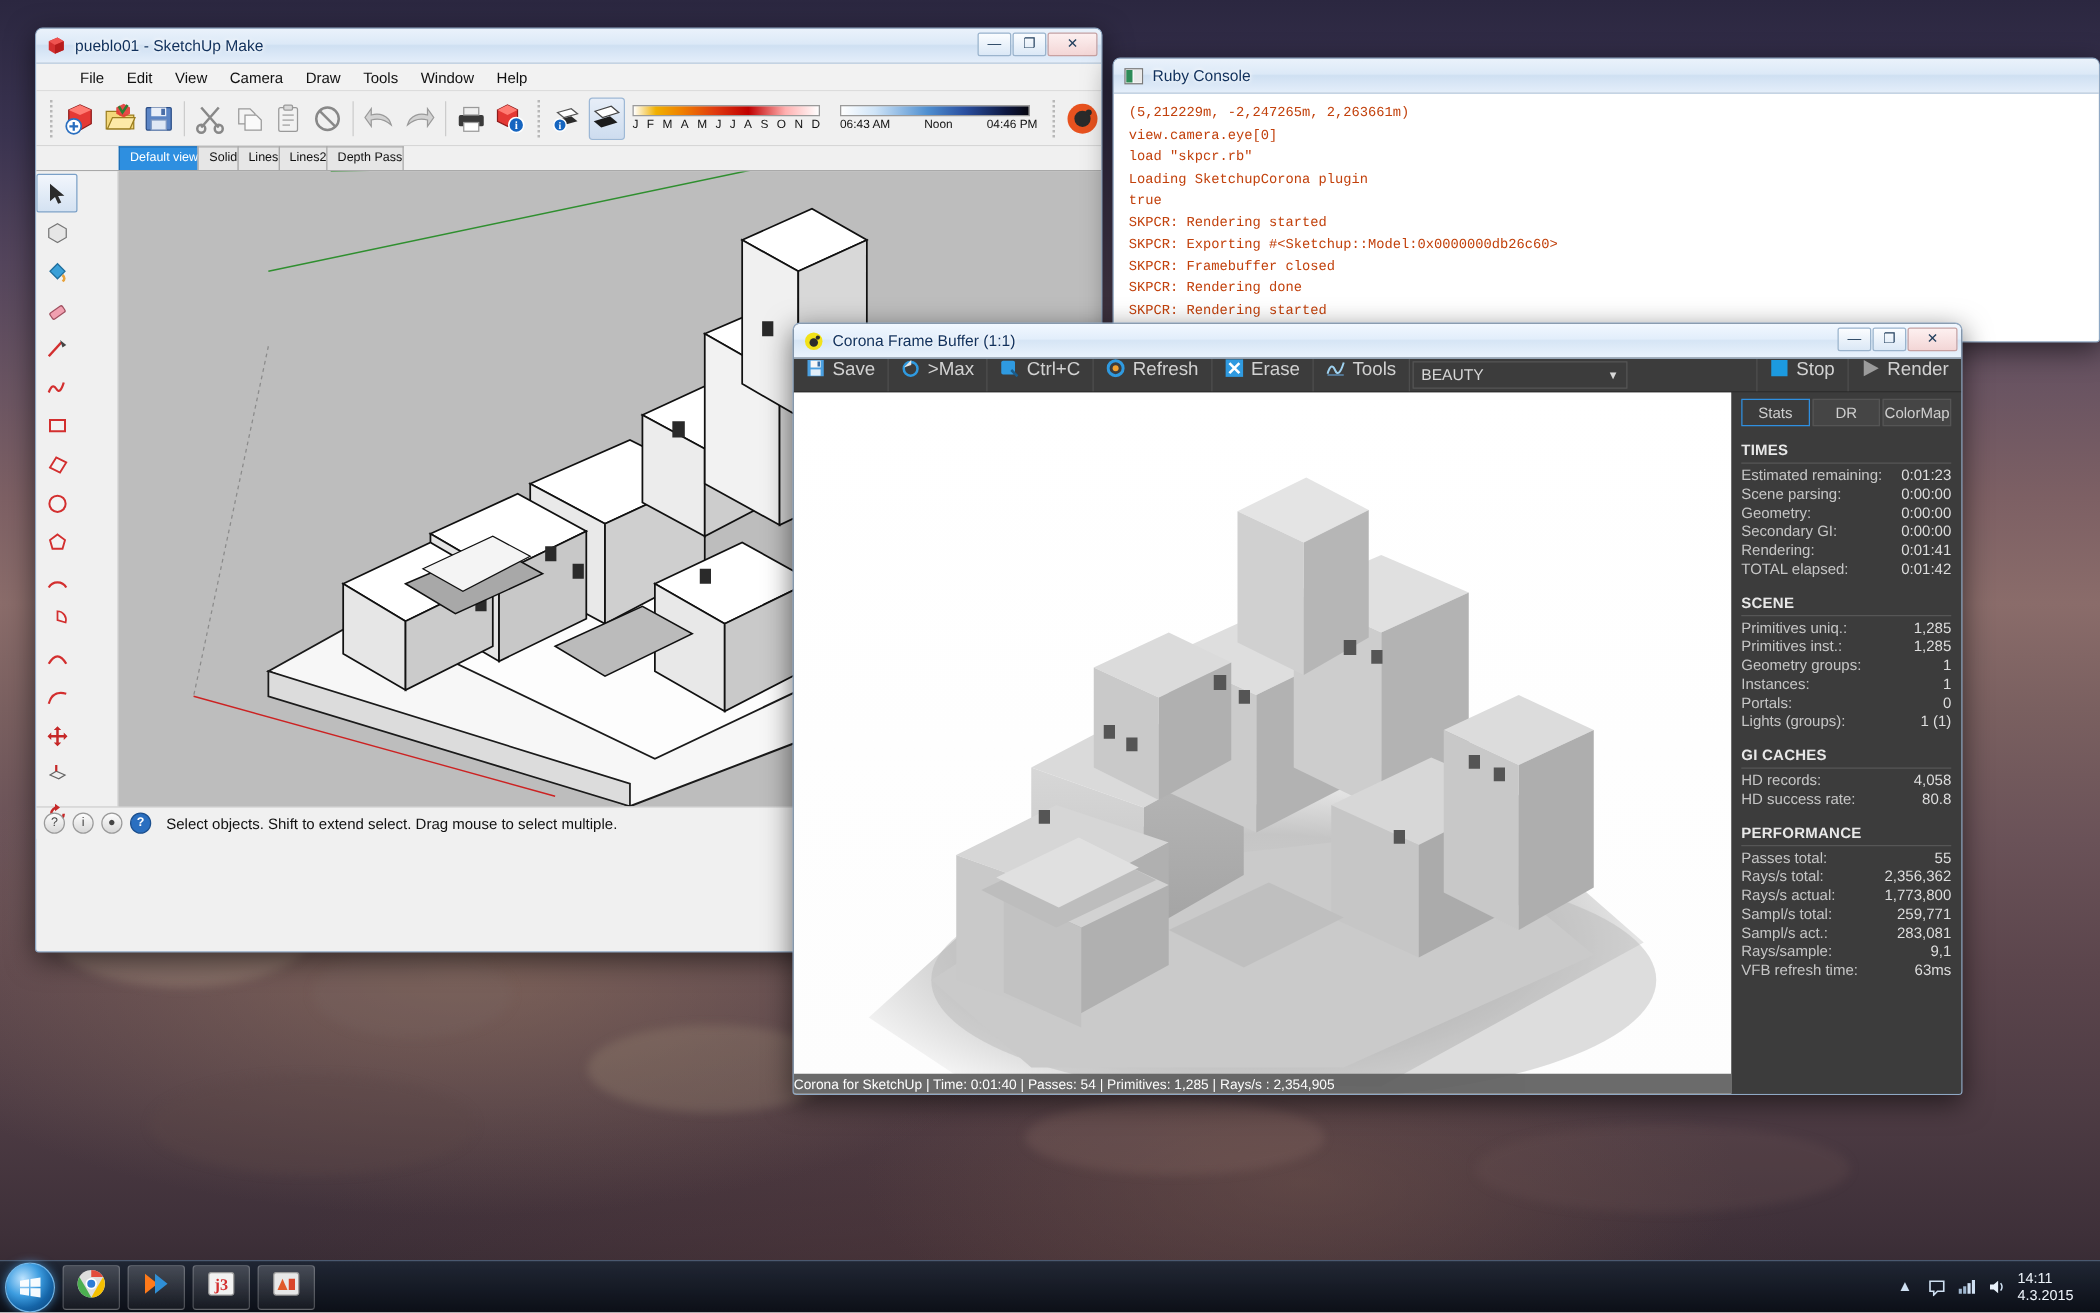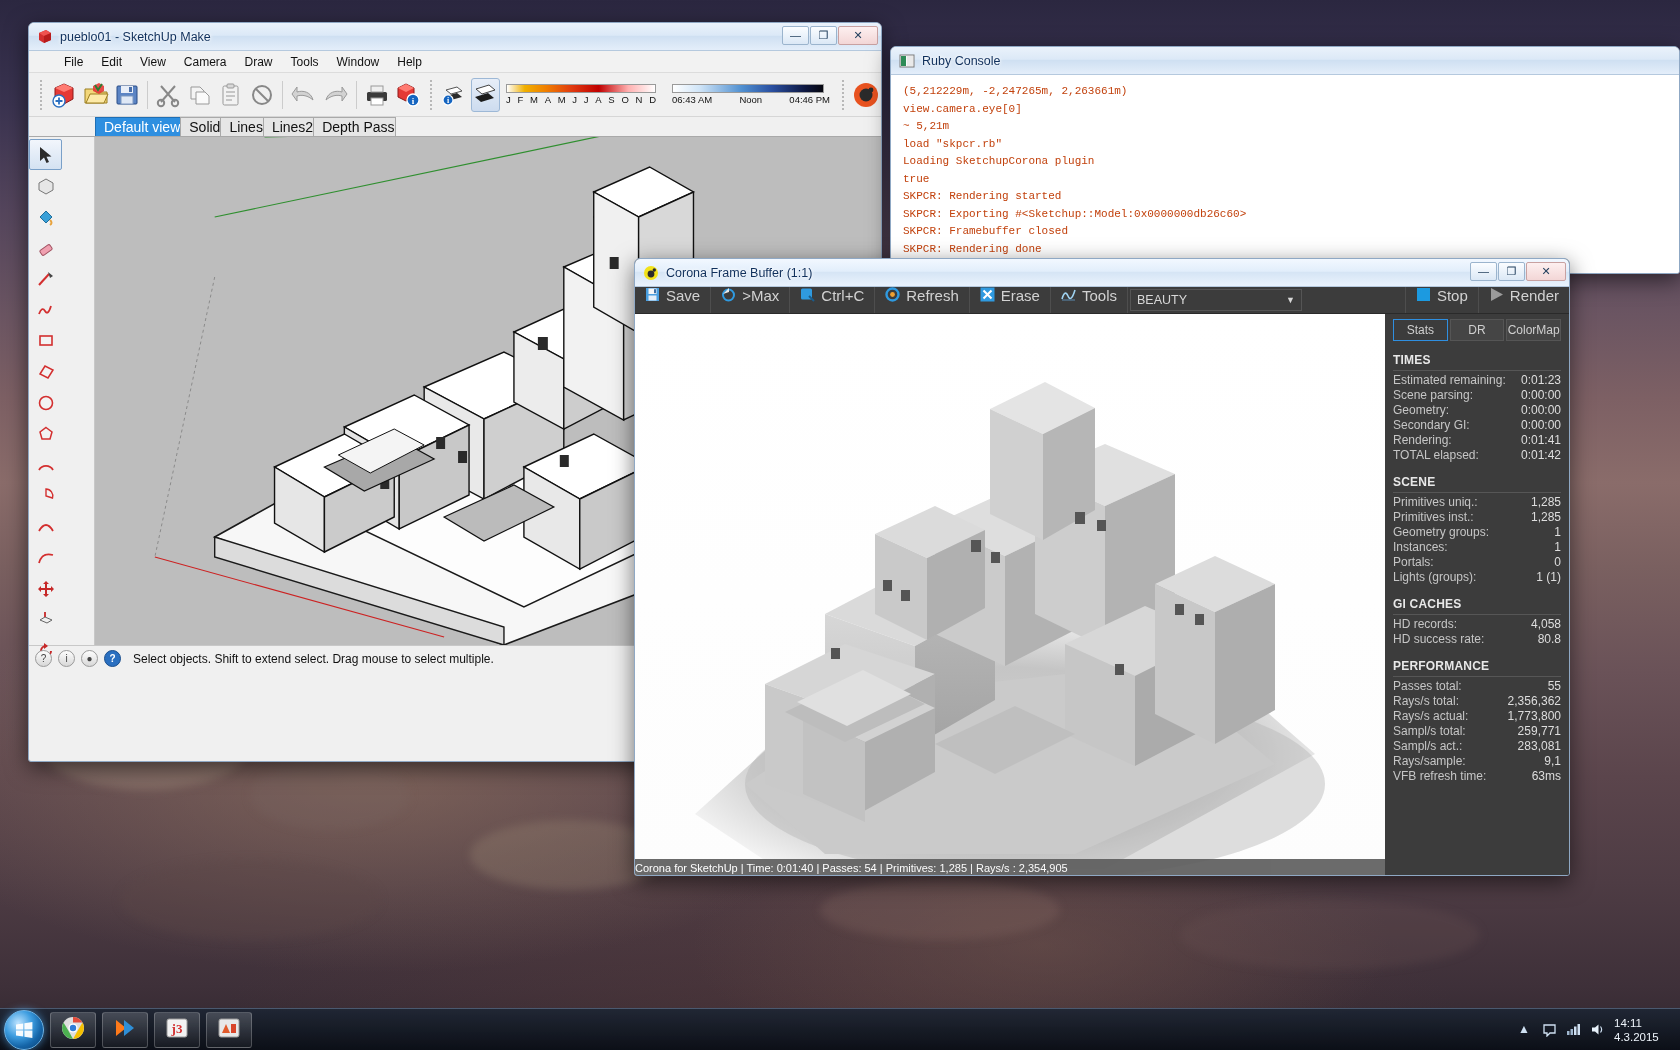--- a/index.html
+++ b/index.html
@@ -96,21 +96,21 @@
     border:1px solid #9a9a9a;
   }
   .ticks { display:flex;font-size:9.5px;color:#111;justify-content:space-between;width:150px;margin-top:1px;}
   .timelabels{display:flex;font-size:9.5px;color:#111;justify-content:space-between;width:158px;margin-top:1px;}
   .scene-tabs {
     height: 20px; background:#f0f0f0;
     display:flex; align-items:flex-end; padding-left:66px;
     border-bottom:1px solid #a9a9a9;
   }
   .stab {
-    font-size:14px; padding:2px 0 2px 8px; border:1px solid #a9a9a9;
+    font-size:10px; padding:2px 0 2px 8px; border:1px solid #a9a9a9;
     border-bottom:none; background:#e6e6e6; color:#111; margin-right:-1px;
     line-height:14px;
   }
   .stab.active { background:#2e8fe0; color:#fff; border-color:#1f6fb5; }
   .su-body { display:flex; height: 508px; }
   .su-tools {
     width: 66px; background:#f0f0f0; border-right:1px solid #c8c8c8;
     display:flex; flex-wrap:wrap; align-content:flex-start; padding-top:2px;
   }
   .ttool { width:33px;height:31px;display:flex;align-items:center;justify-content:center;font-size:15px;}
@@ -546,21 +546,20 @@
           <rect x="1" y="2" width="14" height="12" fill="#fafafa" stroke="#7a7a7a"></rect>
           <rect x="2" y="3" width="5" height="10" fill="#2e8b57"></rect>
           <rect x="8" y="3" width="6" height="10" fill="#e9e9e9"></rect>
         </svg>
       </span>
       <span class="tb-title">Ruby Console</span>
     </div>
     <div class="ruby-body">
       <div class="ruby-line">(5,212229m, -2,247265m, 2,263661m)</div>
       <div class="ruby-line">view.camera.eye[0]</div>
-      <div class="ruby-line">~ 5,21m</div>
       <div class="ruby-line">load "skpcr.rb"</div>
       <div class="ruby-line">Loading SketchupCorona plugin</div>
       <div class="ruby-line">true</div>
       <div class="ruby-line">SKPCR: Rendering started</div>
       <div class="ruby-line">SKPCR: Exporting #&lt;Sketchup::Model:0x0000000db26c60&gt;</div>
       <div class="ruby-line">SKPCR: Framebuffer closed</div>
       <div class="ruby-line">SKPCR: Rendering done</div>
       <div class="ruby-line">SKPCR: Rendering started</div>
 
     </div>

